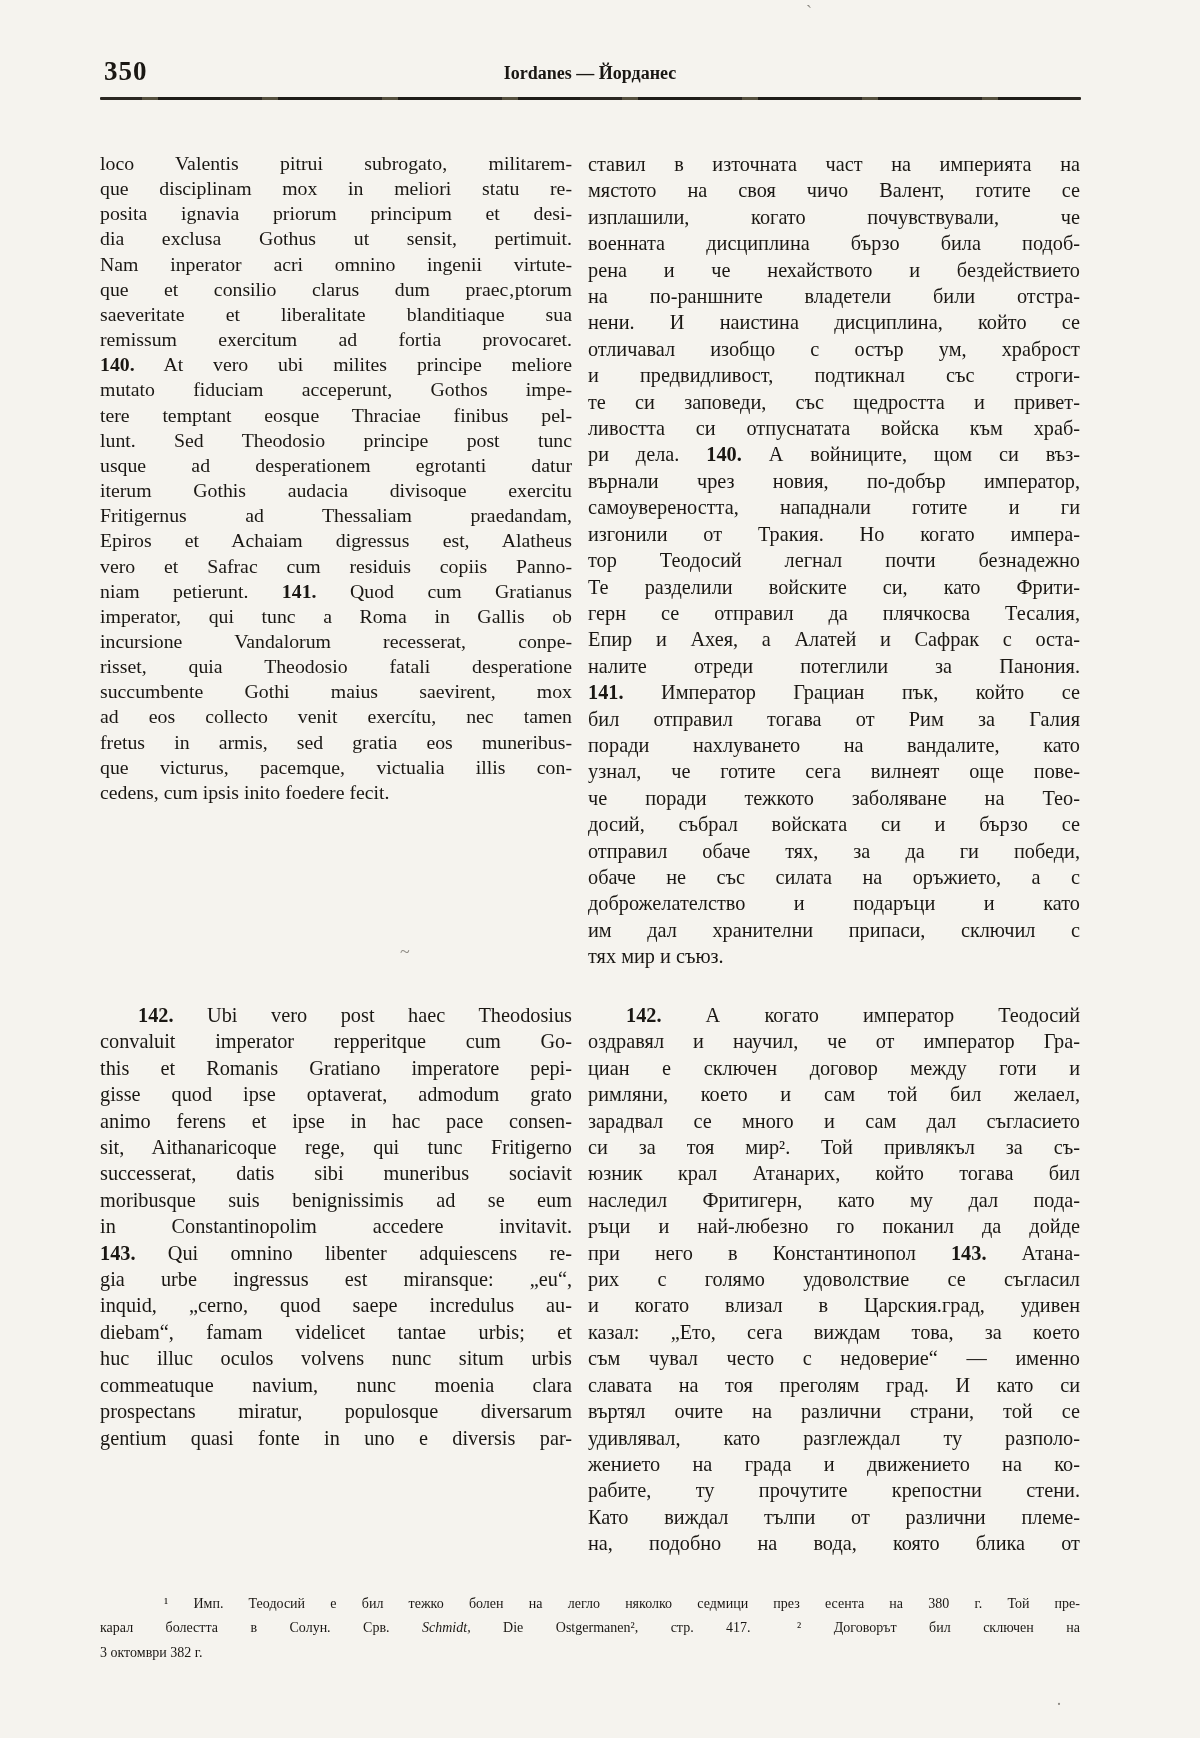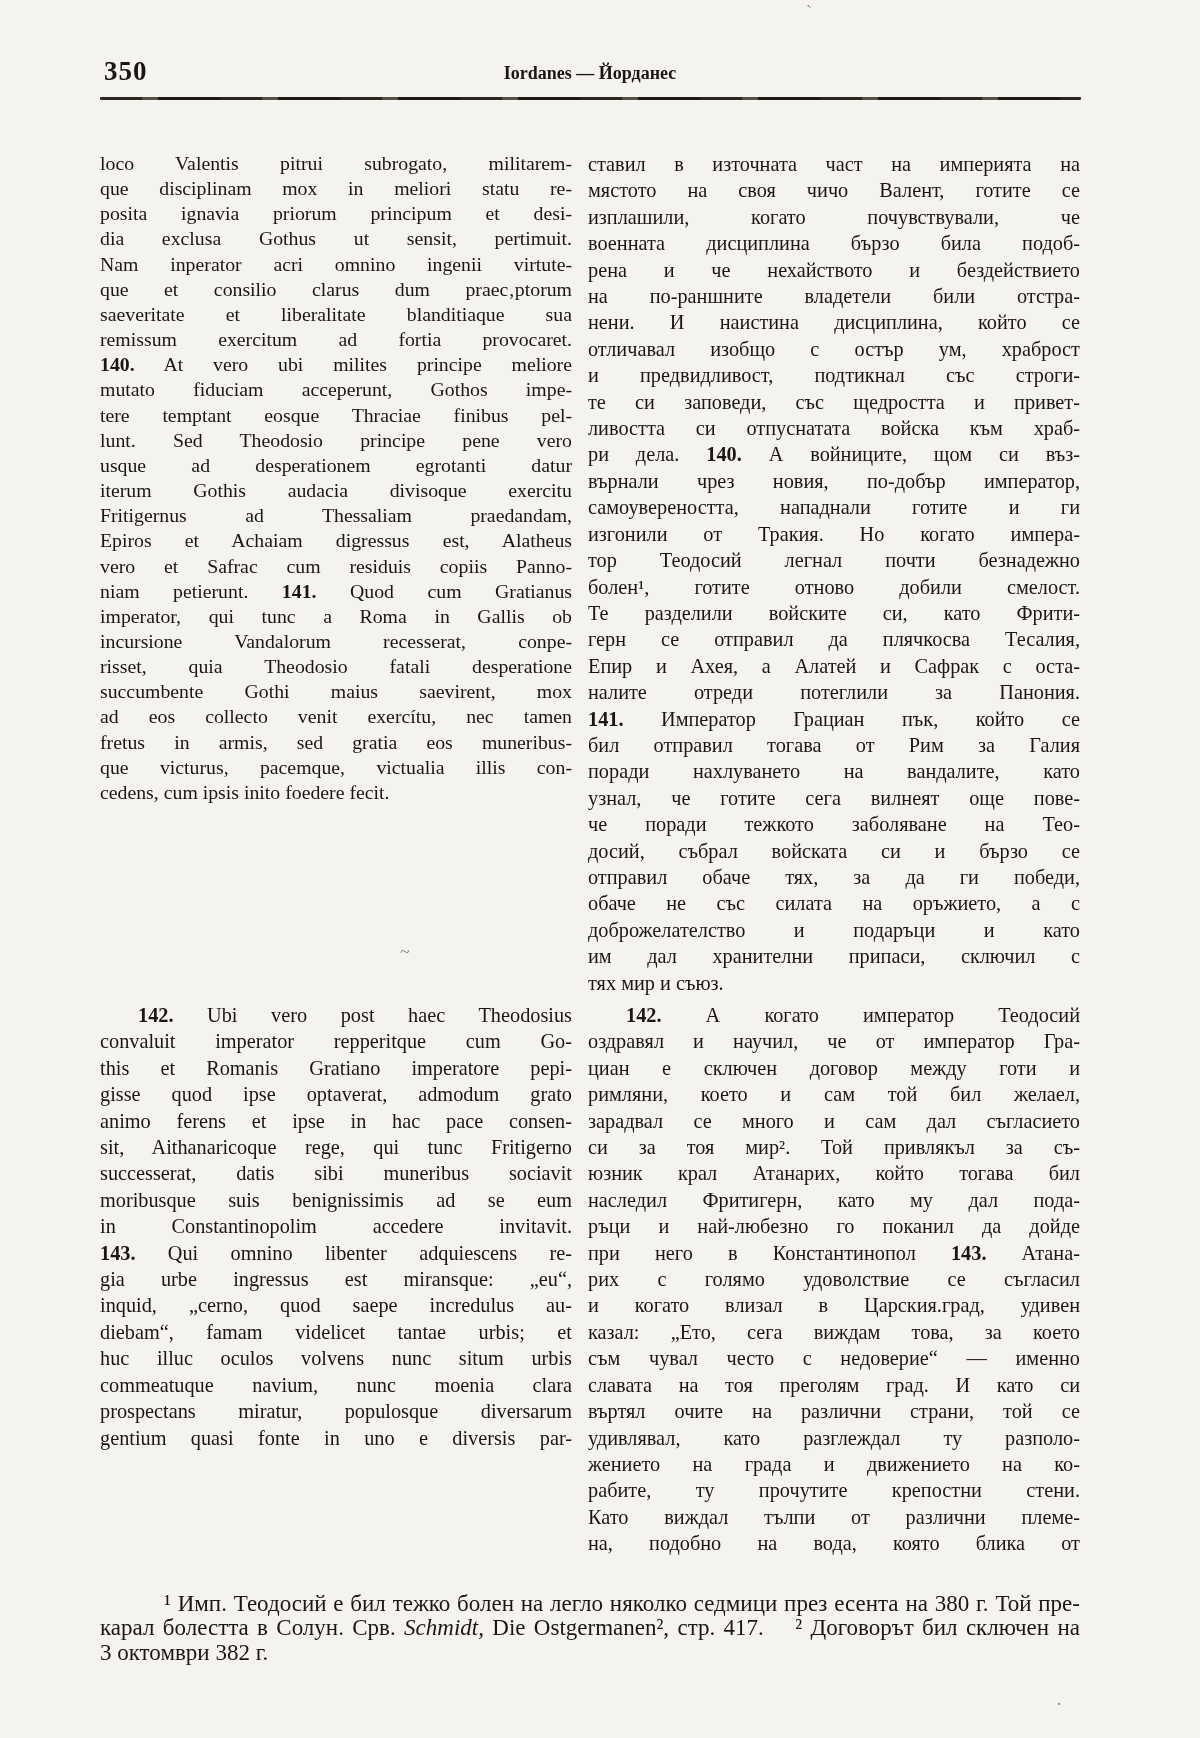--- a/index.html
+++ b/index.html
@@ -16,21 +16,21 @@
   .para{position:absolute;left:0;right:0;}
   .para-0{top:16px;}
   .para-1{top:867px;}
   .line{text-align:justify;text-align-last:justify;font-size:20.3px;line-height:26.4px;
         white-space:normal;}
   #col-latin .para-0 .line{font-size:19.8px;line-height:25.15px;}
   .line.indent{padding-left:38px;}
   .line.no-stretch{text-align-last:left;}
   .line b{font-weight:700;}
   #footnotes{position:absolute;left:100px;top:1592px;width:980px;font-size:17.5px;line-height:24.3px;}
-  #footnotes .line{font-size:23px;line-height:24.3px;}
+  #footnotes .line{font-size:14px;line-height:24.3px;}
   #footnotes .line.indent{padding-left:64px;}
   .italic{font-style:italic;}
   .artifact{position:absolute;font-size:18px;color:#3a352d;opacity:.55;}
 </style>
 </head>
 <body>
 
 <div class="page">
   <span class="page-number">350</span>
   <span class="running-title">Iordanes — Йорданес</span>
@@ -42,21 +42,21 @@
         <div class="line">que disciplinam mox in meliori statu re-</div>
         <div class="line">posita ignavia priorum principum et desi-</div>
         <div class="line">dia exclusa Gothus ut sensit, pertimuit.</div>
         <div class="line">Nam inperator acri omnino ingenii virtute-</div>
         <div class="line">que et consilio clarus dum praec‚ptorum</div>
         <div class="line">saeveritate et liberalitate blanditiaque sua</div>
         <div class="line">remissum exercitum ad fortia provocaret.</div>
         <div class="line"><b>140.</b> At vero ubi milites principe meliore</div>
         <div class="line">mutato fiduciam acceperunt, Gothos impe-</div>
         <div class="line">tere temptant eosque Thraciae finibus pel-</div>
-        <div class="line">lunt. Sed Theodosio principe pene vero</div>
+        <div class="line">lunt. Sed Theodosio principe post tunc</div>
         <div class="line">usque ad desperationem egrotanti datur</div>
         <div class="line">iterum Gothis audacia divisoque exercitu</div>
         <div class="line">Fritigernus ad Thessaliam praedandam,</div>
         <div class="line">Epiros et Achaiam digressus est, Alatheus</div>
         <div class="line">vero et Safrac cum residuis copiis Panno-</div>
         <div class="line">niam petierunt. <b>141.</b> Quod cum Gratianus</div>
         <div class="line">imperator, qui tunc a Roma in Gallis ob</div>
         <div class="line">incursione Vandalorum recesserat, conpe-</div>
         <div class="line">risset, quia Theodosio fatali desperatione</div>
         <div class="line">succumbente Gothi maius saevirent, mox</div>
@@ -96,21 +96,20 @@
         <div class="line">нени. И наистина дисциплина, който се</div>
         <div class="line">отличавал изобщо с остър ум, храброст</div>
         <div class="line">и предвидливост, подтикнал със строги-</div>
         <div class="line">те си заповеди, със щедростта и привет-</div>
         <div class="line">ливостта си отпуснатата войска към храб-</div>
         <div class="line">ри дела. <b>140.</b> А войниците, щом си въз-</div>
         <div class="line">върнали чрез новия, по-добър император,</div>
         <div class="line">самоувереността, нападнали готите и ги</div>
         <div class="line">изгонили от Тракия. Но когато импера-</div>
         <div class="line">тор Теодосий легнал почти безнадежно</div>
-        <div class="line">болен¹, готите отново добили смелост.</div>
         <div class="line">Те разделили войските си, като Фрити-</div>
         <div class="line">герн се отправил да плячкосва Тесалия,</div>
         <div class="line">Епир и Ахея, а Алатей и Сафрак с оста-</div>
         <div class="line">налите отреди потеглили за Панония.</div>
         <div class="line"><b>141.</b> Император Грациан пък, който се</div>
         <div class="line">бил отправил тогава от Рим за Галия</div>
         <div class="line">поради нахлуването на вандалите, като</div>
         <div class="line">узнал, че готите сега вилнеят още пове-</div>
         <div class="line">че поради тежкото заболяване на Тео-</div>
         <div class="line">досий, събрал войската си и бързо се</div>

